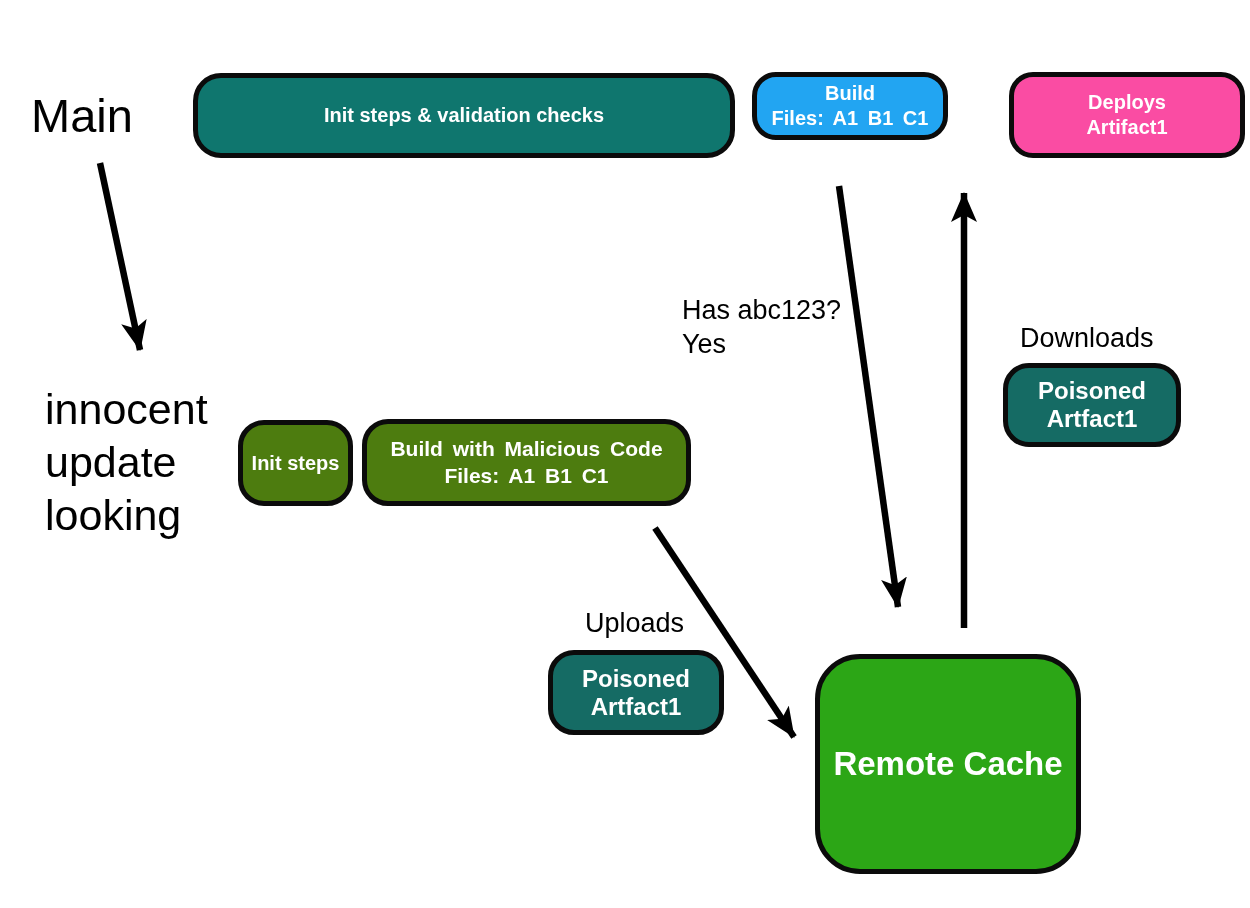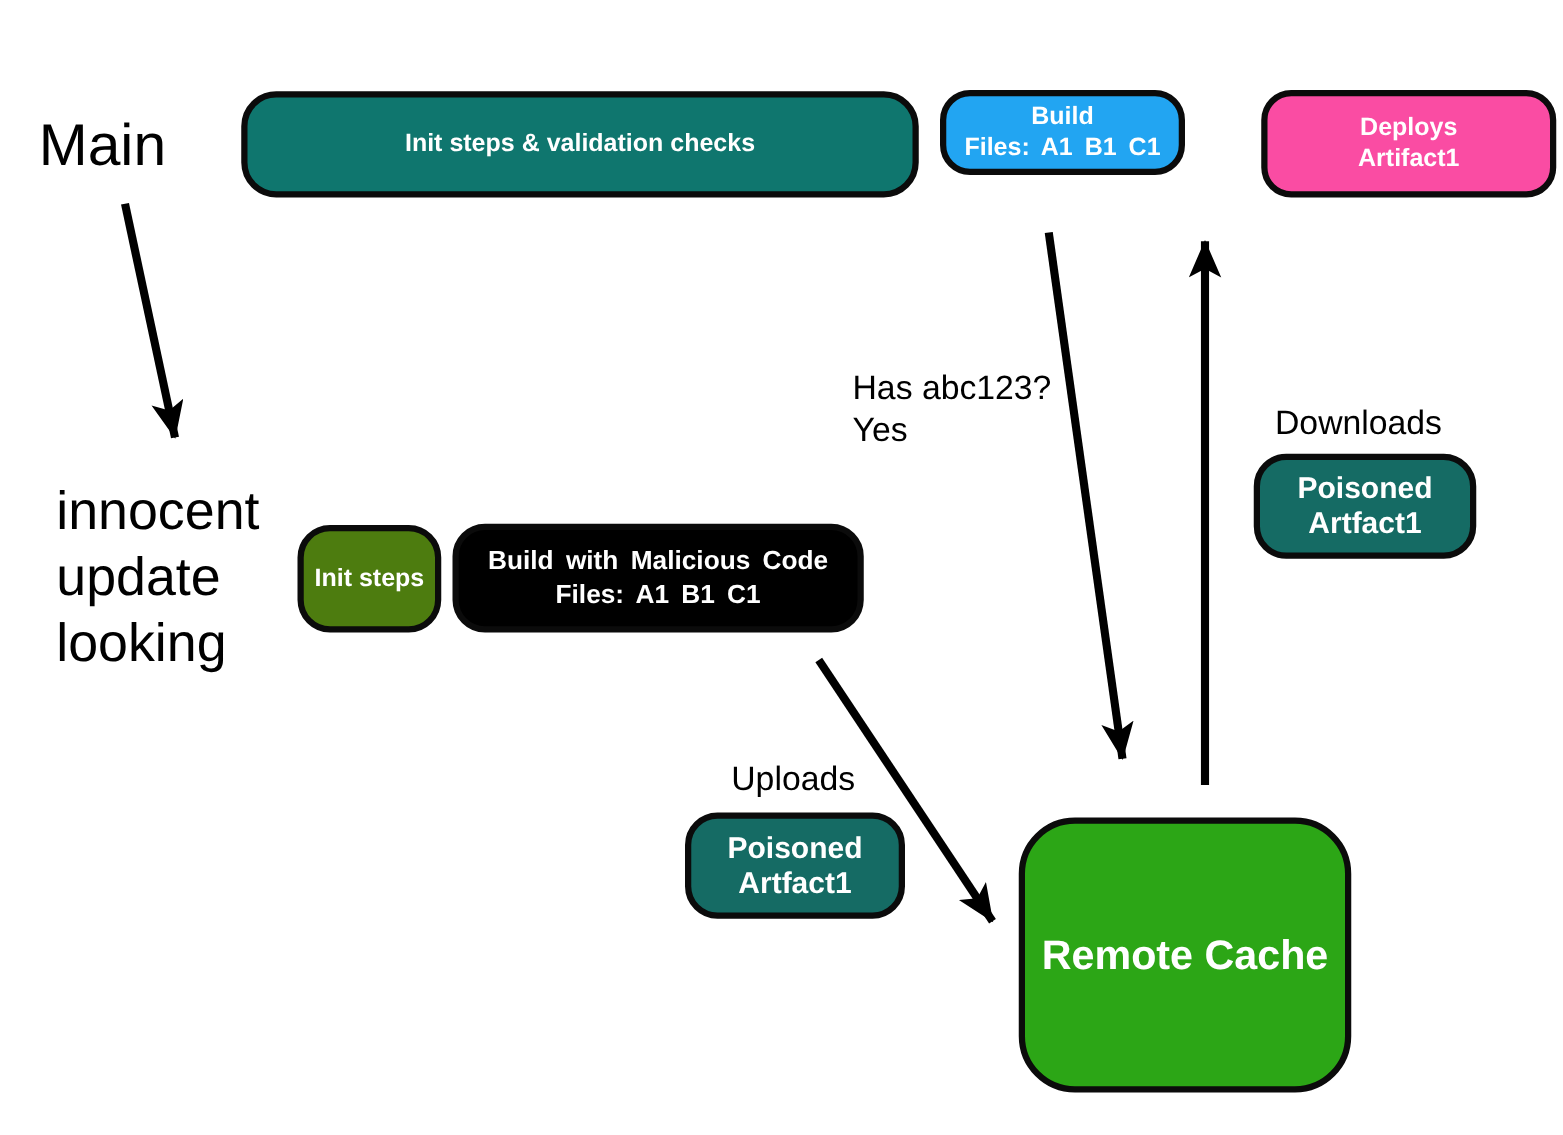--- a/index.html
+++ b/index.html
@@ -88,21 +88,21 @@
 
   <div class="box node-deploy" style="background-color: rgb(250, 76, 163);">
     <span>Deploys</span>
     <span>Artifact1</span>
   </div>
 
   <div class="box node-init-upd" style="background-color: #4d7c0f; justify-content: center;">
     <span>Init steps</span>
   </div>
 
-  <div class="box node-build-upd" style="background-color: #000000;">
+  <div class="box node-build-upd" style="background-color: #4d7c0f;">
     <span>Build with Malicious Code</span>
     <span>Files: A1 B1 C1</span>
   </div>
 
   <div class="label label-hashq">
     <div>Has abc123?</div>
     <div>Yes</div>
   </div>
 
   <div class="label label-downloads">Downloads</div>

